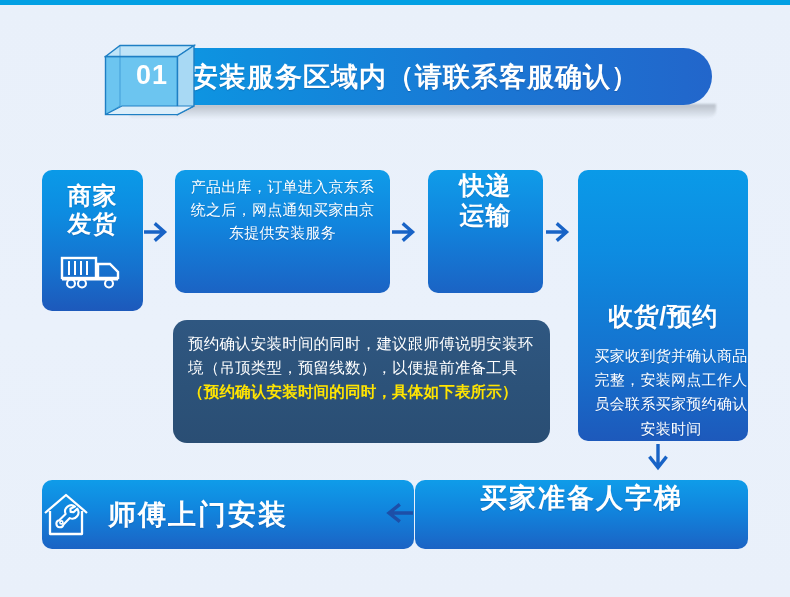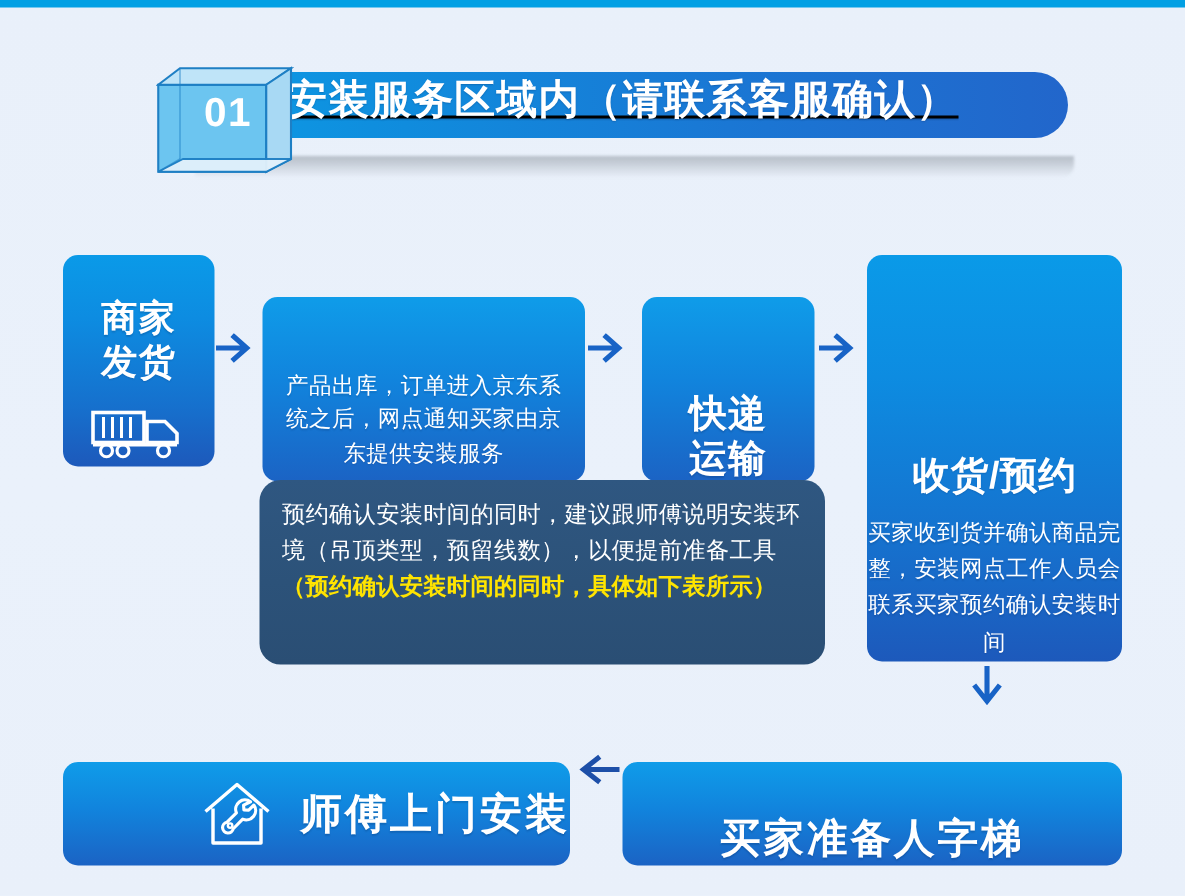--- a/index.html
+++ b/index.html
@@ -32,26 +32,25 @@
     position: absolute;
     left: 130px; top: 104px;
     width: 586px; height: 14px;
     background: linear-gradient(180deg, rgba(140,148,158,0.55) 0%, rgba(190,198,208,0.05) 100%);
     border-bottom-right-radius: 8px;
     filter: blur(1.2px);
   }
   .banner {
     position: absolute;
     left: 118px; top: 48px;
-    width: 594px; height: 44px;
+    width: 594px; height: 57px;
     border-radius: 29px;
     background: linear-gradient(90deg, #0c9de6 0%, #0f8ede 22%, #1a77d4 62%, #2266cb 100%);
     display: flex;
-    align-items: flex-start;
-    text-decoration: underline;
+    align-items: center;
   }
   .banner-title {
     color: #ffffff;
     font-size: 27px;
     font-weight: bold;
     letter-spacing: 1px;
     margin-left: 73px;
     white-space: nowrap;
     text-shadow: 0 1px 1px rgba(0,40,90,0.25);
   }
@@ -75,30 +74,29 @@
     line-height: 1;
   }
 
   
   .box {
     position: absolute;
     border-radius: 10px;
     display: flex;
     flex-direction: column;
     align-items: center;
-    justify-content: flex-end;
+    justify-content: flex-start;
     color: #ffffff;
     text-align: center;
   }
   .grad-blue {
     background: linear-gradient(180deg, #0a9ae8 0%, #0d8ce1 30%, #1670cd 72%, #1d59bb 100%);
   }
   .grad-blue-soft {
     background: linear-gradient(180deg, #0f9ce9 0%, #1184dd 45%, #1b63c4 100%);
-    margin-top: 28px;
   }
 
   
   #box-merchant {
     left: 42px; top: 170px;
     width: 101px; height: 141px;
     padding-top: 12px;
   }
   #box-merchant .big {
     font-size: 24px; font-weight: bold; line-height: 1.18;
@@ -141,20 +139,21 @@
   #box-receive .title {
     font-size: 25px; font-weight: bold; letter-spacing: 0.5px;
     text-shadow: 0 1px 1px rgba(0,40,90,0.2);
   }
   #box-receive .para {
     margin-top: 11px;
     font-size: 15px;
     line-height: 1.62;
     letter-spacing: 0.3px;
     text-shadow: 0 1px 1px rgba(0,40,90,0.18);
+    padding-left: 16px;
   }
 
   
   #box-note {
     position: absolute;
     left: 173px; top: 320px;
     width: 377px; height: 123px;
     border-radius: 14px;
     background: linear-gradient(180deg, #2f5781 0%, #2c5279 55%, #2a4e74 100%);
     padding: 12px 15px 10px 15px;
@@ -169,21 +168,21 @@
     color: #ffe400;
     font-size: 15.5px;
     line-height: 1.56;
     font-weight: bold;
     letter-spacing: 0.2px;
   }
 
   
   #box-install {
     left: 42px; top: 480px;
-    width: 338px; height: 69px;
+    width: 372px; height: 69px;
     flex-direction: row;
     gap: 18px;
   }
   #box-install .label {
     font-size: 28px; font-weight: bold; letter-spacing: 2px;
     text-shadow: 0 1px 1px rgba(0,40,90,0.22);
   }
 
   
   #box-ladder {

